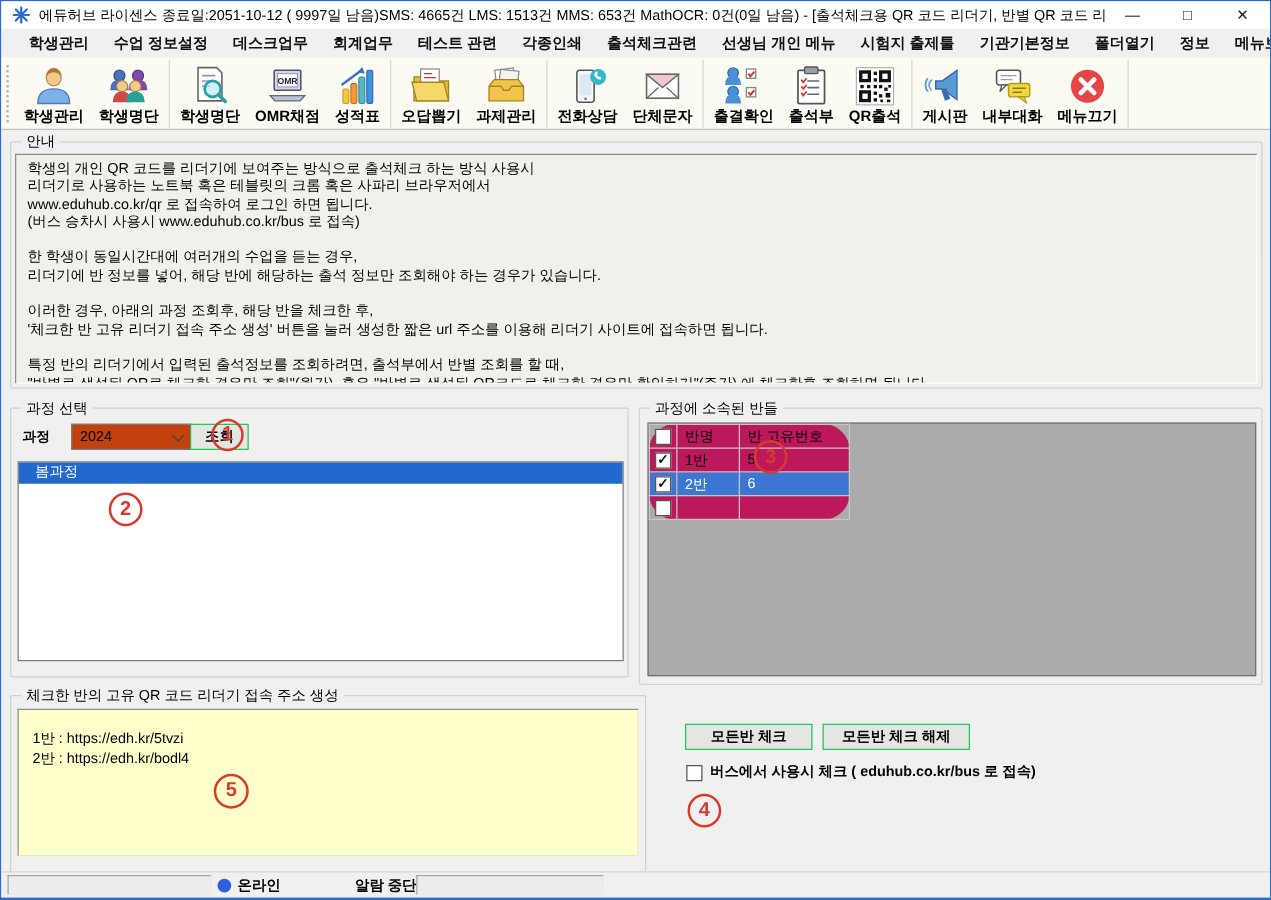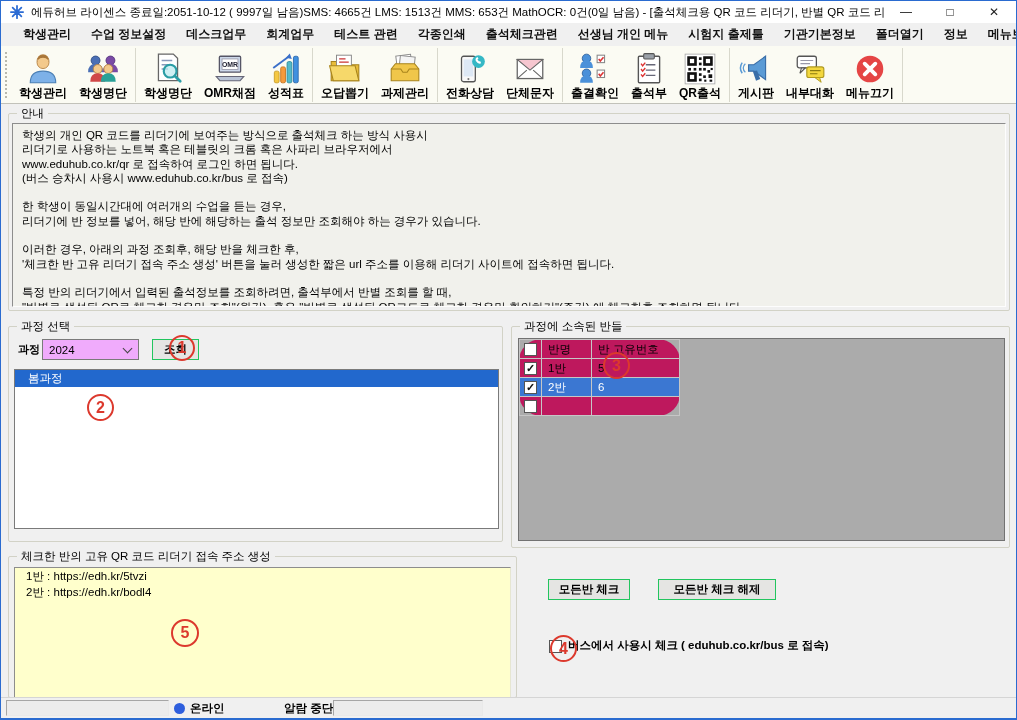--- a/index.html
+++ b/index.html
@@ -28,53 +28,53 @@
   
   .content { position:absolute; top:103px; left:0; right:0; bottom:21px; background:#f0f0f0; }
   .groupbox { position:absolute; border:1px solid #d2d2c6; border-radius:2px; }
   .grouplabel { position:absolute; top:-8px; left:8px; background:#f0f0f0; padding:0 4px; font-size:11.5px; color:#000; white-space:nowrap; }
 
   .guide-box { position:absolute; left:3px; right:3px; top:9px; bottom:3px; background:#f1f1ec;
                border:1px solid; border-color:#8d8d8d #fdfdfd #fdfdfd #8d8d8d;
                padding:4px 9px; font-size:11.5px; line-height:14.3px; color:#000; white-space:pre-wrap; overflow:hidden; }
 
   .field-label { position:absolute; font-size:11px; font-weight:700; color:#000; }
-  .combo { position:absolute; left:33px; top:12px; width:97px; height:21px; background:#f0abfc;
+  .combo { position:absolute; left:48px; top:12px; width:97px; height:21px; background:#c2410c;
            border:1px solid #7a7a7a; font-size:11.5px; display:flex; align-items:center; padding-left:6px; }
   .chev { width:7px; height:7px; border-right:1.6px solid #444; border-bottom:1.6px solid #444;
           transform:rotate(45deg); margin:-3px 7px 0 auto; }
   .btn { background:#e5e5e3; border:1px solid #22c55e; font-size:11.5px; font-weight:700; color:#000;
          display:flex; align-items:center; justify-content:center; }
 
   .listbox { position:absolute; left:5px; top:42px; width:485px; height:160px; background:#fff; border:1px solid #7a7a7a; }
   .listsel { height:17px; background:#2268cd; color:#fff; font-size:11.5px; line-height:17px; padding-left:13px; }
 
   .graypanel { position:absolute; left:6px; top:11px; width:487px; height:203px; background:#ababab; border:1px solid #727272; }
   table.grid { border-collapse:collapse; background:#be185d;border-radius:22px; }
   .grid td { border:1px solid #c6c6c6; height:19px; font-size:11.5px; color:#000; padding:0 0 0 6px; white-space:nowrap; }
   .grid td.chkcell { width:22px; min-width:22px; padding:0; text-align:center; }
   .grid td.namecell { width:50px; min-width:50px; }
   .grid td.idcell { width:88px; min-width:88px; }
   .checkbox { width:13px; height:13px; background:#fff; border:1px solid #555; display:inline-flex;
               align-items:center; justify-content:center; font-size:11px; font-weight:700; color:#111; line-height:1; vertical-align:middle; }
   tr.rowsel td { background:#3b77d2; color:#fff; }
 
-  .yellowbox { position:absolute; left:5px; top:10px; width:497px; height:152px; background:#ffffcc;
+  .yellowbox { position:absolute; left:5px; top:10px; width:497px; height:118px; background:#ffffcc;
                border:1px solid; border-color:#8d8d8d #e6e6d2 #e6e6d2 #8d8d8d;
-               padding:1px 11px; font-size:11.5px; line-height:15.5px; color:#000; white-space:pre-wrap; }
+               padding:16px 11px; font-size:11.5px; line-height:15.5px; color:#000; white-space:pre-wrap; }
 
   .annot { position:absolute; border:2px solid #dc392d; border-radius:50%; color:#dc392d;
            display:flex; align-items:center; justify-content:center; font-size:16px; font-weight:700; z-index:5; }
 
   .gen-btn { position:absolute; left:547px; top:528px; width:232px; height:35px; background:#fbe2c4;
              border:2px solid #2e6fd0; font-size:12px; font-weight:700; color:#000;
              display:flex; align-items:center; justify-content:center; }
 
   .bus-row { position:absolute; left:548px; top:506px; display:flex; align-items:flex-end; gap:6px;
-             font-size:11.5px; font-weight:700; color:#000;margin-top:28px; }
+             font-size:11.5px; font-weight:700; color:#000; }
 
   
   .statusbar { position:absolute; left:0; right:0; bottom:0; height:21px; background:#f0f0f0; border-top:1px solid #d5d5d5; }
   .sfield { position:absolute; top:2px; height:16px; background:#ececec;
             border:1px solid; border-color:#a6a6a6 #e9e9e9 #e9e9e9 #a6a6a6; }
   .dot { position:absolute; left:173px; top:5px; width:11px; height:11px; border-radius:50%; background:#2f5fdd; }
   .sbtext { position:absolute; top:3px; font-size:11.5px; font-weight:700; color:#000; }
 </style>
 </head>
 <body>
@@ -358,21 +358,21 @@
           </table>
       </div>
     </div>
 
     <div class="groupbox" style="left:7px; top:452px; width:509px; height:142px;">
       <span class="grouplabel">체크한 반의 고유 QR 코드 리더기 접속 주소 생성</span>
       <div class="yellowbox">1반 : https://edh.kr/5tvzi
 2반 : https://edh.kr/bodl4</div>
     </div>
 
-    <div class="btn" style="position:absolute; left:547px; top:475px; width:82px; height:21px;">모든반 체크</div>
+    <div class="btn" style="position:absolute; left:547px; top:475px; width:102px; height:21px;">모든반 체크</div>
     <div class="btn" style="position:absolute; left:657px; top:475px; width:118px; height:21px;">모든반 체크 해제</div>
 
     <div class="bus-row">
       <span class="checkbox"></span>
       <span>버스에서 사용시 체크 ( eduhub.co.kr/bus 로 접속)</span>
     </div>
 
 
     <div class="annot" style="left:168px; top:231px; width:26px; height:26px;">1</div>
     <div class="annot" style="left:86px;  top:290px; width:27px; height:27px;">2</div>

